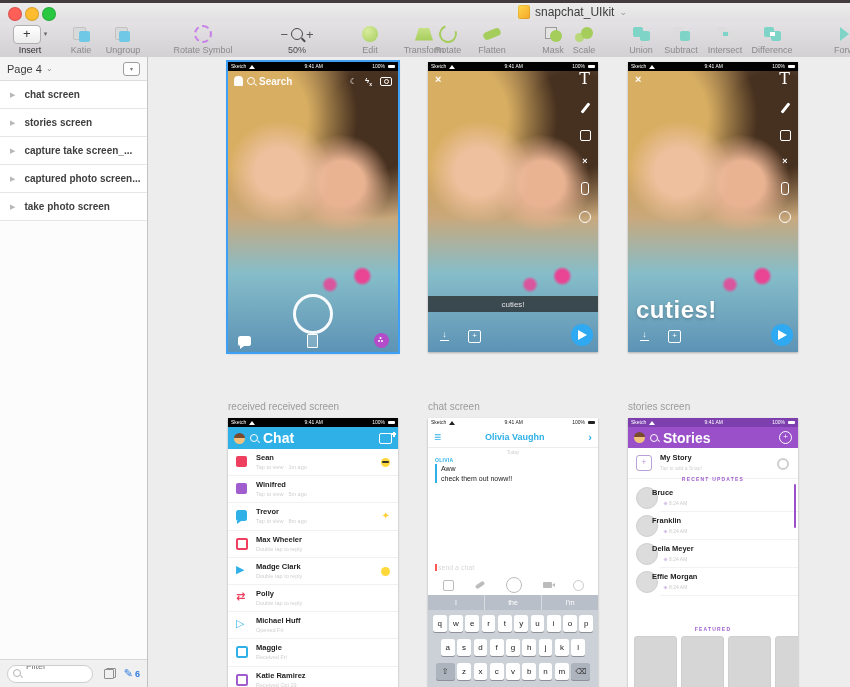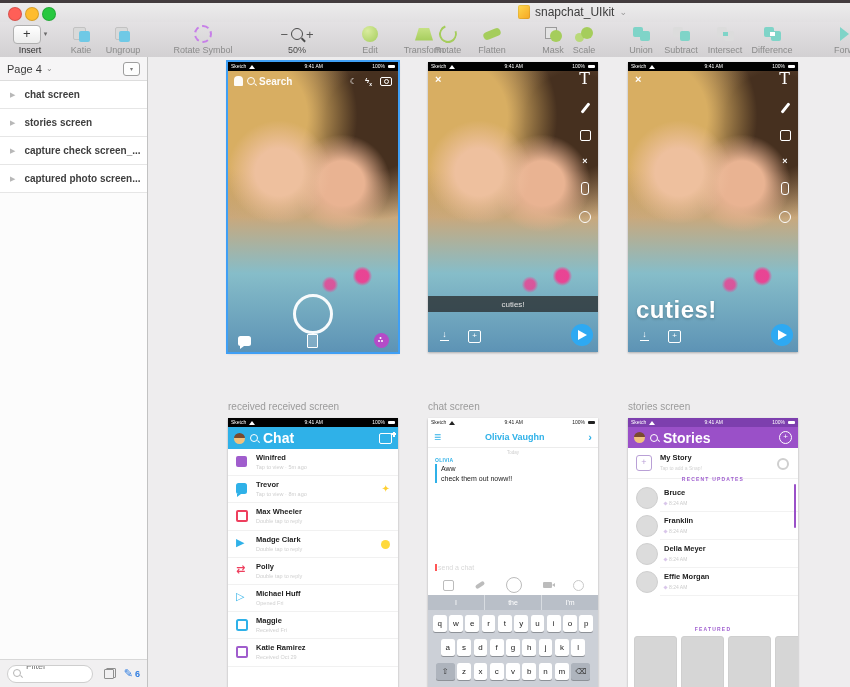--- a/index.html
+++ b/index.html
@@ -200,21 +200,21 @@
              font-size:8px;line-height:10px;text-align:center}
   .mystory{position:absolute;top:30px;left:0;right:0;height:30px;border-bottom:1px solid #f0f0f0;background:#fff}
   .addsnap{position:absolute;left:8px;top:7px;width:14px;height:14px;border:1.6px solid #b9a0d6;border-radius:3px;
            color:#b9a0d6;font-size:9px;line-height:13px;text-align:center}
   .mst{position:absolute;left:32px;top:5px;font-size:7.5px;font-weight:700;color:#222}
   .mss{position:absolute;left:32px;top:17px;font-size:5px;color:#d3d3d3}
   .gear{position:absolute;right:9px;top:10px;width:8px;height:8px;border:2px solid #cfcfcf;border-radius:50%}
   .sechead{position:absolute;left:0;right:0;text-align:center;font-size:5px;font-weight:700;color:#a05fd0;letter-spacing:1.2px}
   .strow{position:absolute;left:0;right:0;height:28px;background:#fff}
   .strow .av{position:absolute;left:8px;top:3px;width:20px;height:20px;border-radius:50%;background:#dcdcdc;border:1px solid #cfcfcf}
-  .strow .nm{position:absolute;left:36px;top:4px;font-size:7.5px;font-weight:700;color:#222}
+  .strow .nm{position:absolute;left:24px;top:4px;font-size:7.5px;font-weight:700;color:#222}
   .strow .tm{position:absolute;left:36px;top:16px;font-size:5px;color:#ccc}
   .strow .tm::before{content:"";display:inline-block;width:3px;height:3px;background:#d9c7ea;margin-right:2px;transform:rotate(45deg)}
   .strow .dv{position:absolute;left:32px;right:0;bottom:0;height:1px;background:#f2f2f2}
   .stscroll{position:absolute;right:2px;top:66px;width:2.5px;height:44px;background:#9a50c8;border-radius:2px;z-index:4}
   .cards{position:absolute;top:218px;left:6px;display:flex;gap:4px}
   .card{width:41px;height:72px;border-radius:3px;background:#d6d6d6;border:1px solid #cfcfcf;flex:0 0 auto}
 </style>
 </head>
 <body>
 
@@ -362,25 +362,29 @@
   <div class="sitem">
     <span class="dis">▶</span>
     <span class="lb">chat screen</span>
   </div>
   <div class="sitem">
     <span class="dis">▶</span>
     <span class="lb">stories screen</span>
   </div>
   <div class="sitem">
     <span class="dis">▶</span>
-    <span class="lb">capture check screen_...</span>
+    <span class="lb">capture take screen_...</span>
   </div>
   <div class="sitem">
     <span class="dis">▶</span>
     <span class="lb">captured photo screen...</span>
+  </div>
+  <div class="sitem">
+    <span class="dis">▶</span>
+    <span class="lb">take photo screen</span>
   </div>
   <div class="filterbar">
     <span class="fwrap">
       <input placeholder="Filter" style="">
       <span class="fmag"></span>
     </span>
     <span class="pagesic">
         <i class="b"></i>
         <i class="f"></i>
       </span>
@@ -500,20 +504,26 @@
           <span class="batt"></span>
         </span>
     </div>
     <div class="rhead">
       <span class="avatar"></span>
       <span class="wmag"></span>
       <span class="htitle">Chat</span>
       <span class="newchat"></span>
     </div>
     <div class="mlist">
+      <div class="mrow">
+        <span class="mic sqf red"></span>
+        <span class="mname">Sean</span>
+        <span class="msub">Tap to view · 1m ago</span>
+        <span class="memo shades"></span>
+      </div>
       <div class="mrow">
         <span class="mic sqf purple"></span>
         <span class="mname">Winifred</span>
         <span class="msub">Tap to view · 5m ago</span>
       </div>
       <div class="mrow">
         <span class="mic bub blue"></span>
         <span class="mname">Trevor</span>
         <span class="msub">Tap to view · 8m ago</span>
         <span class="memo sparkle">✦</span>

